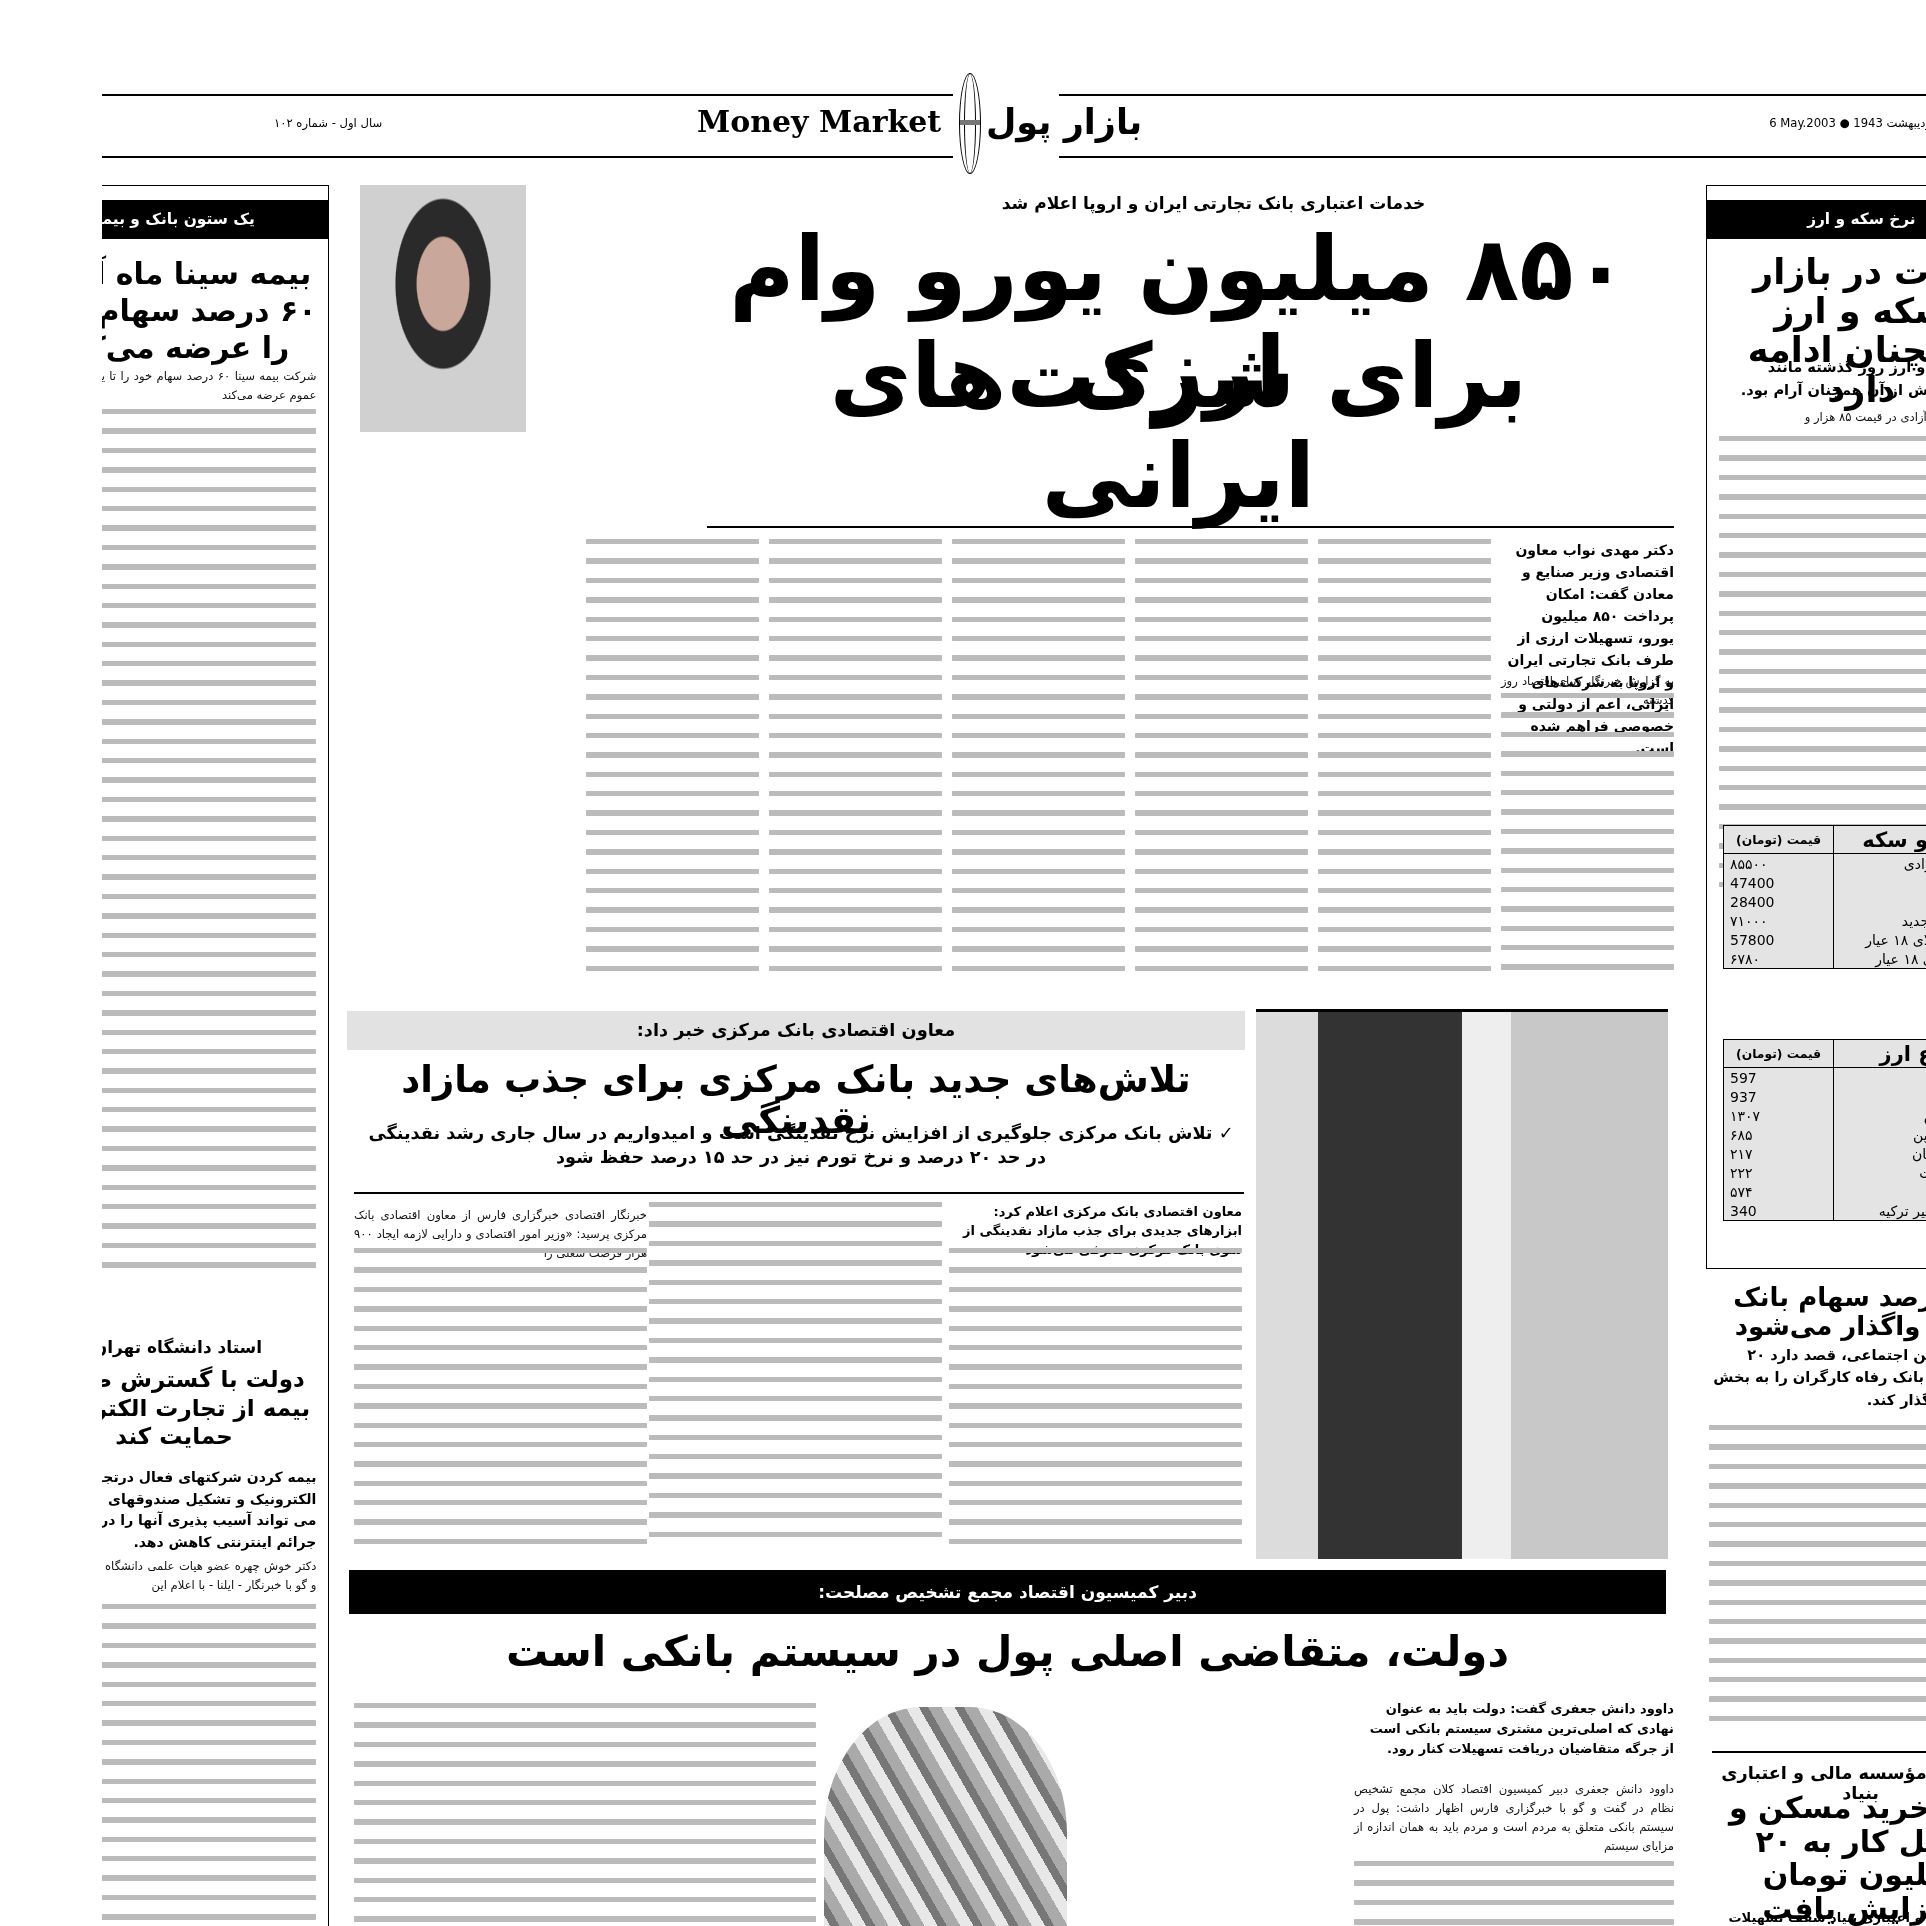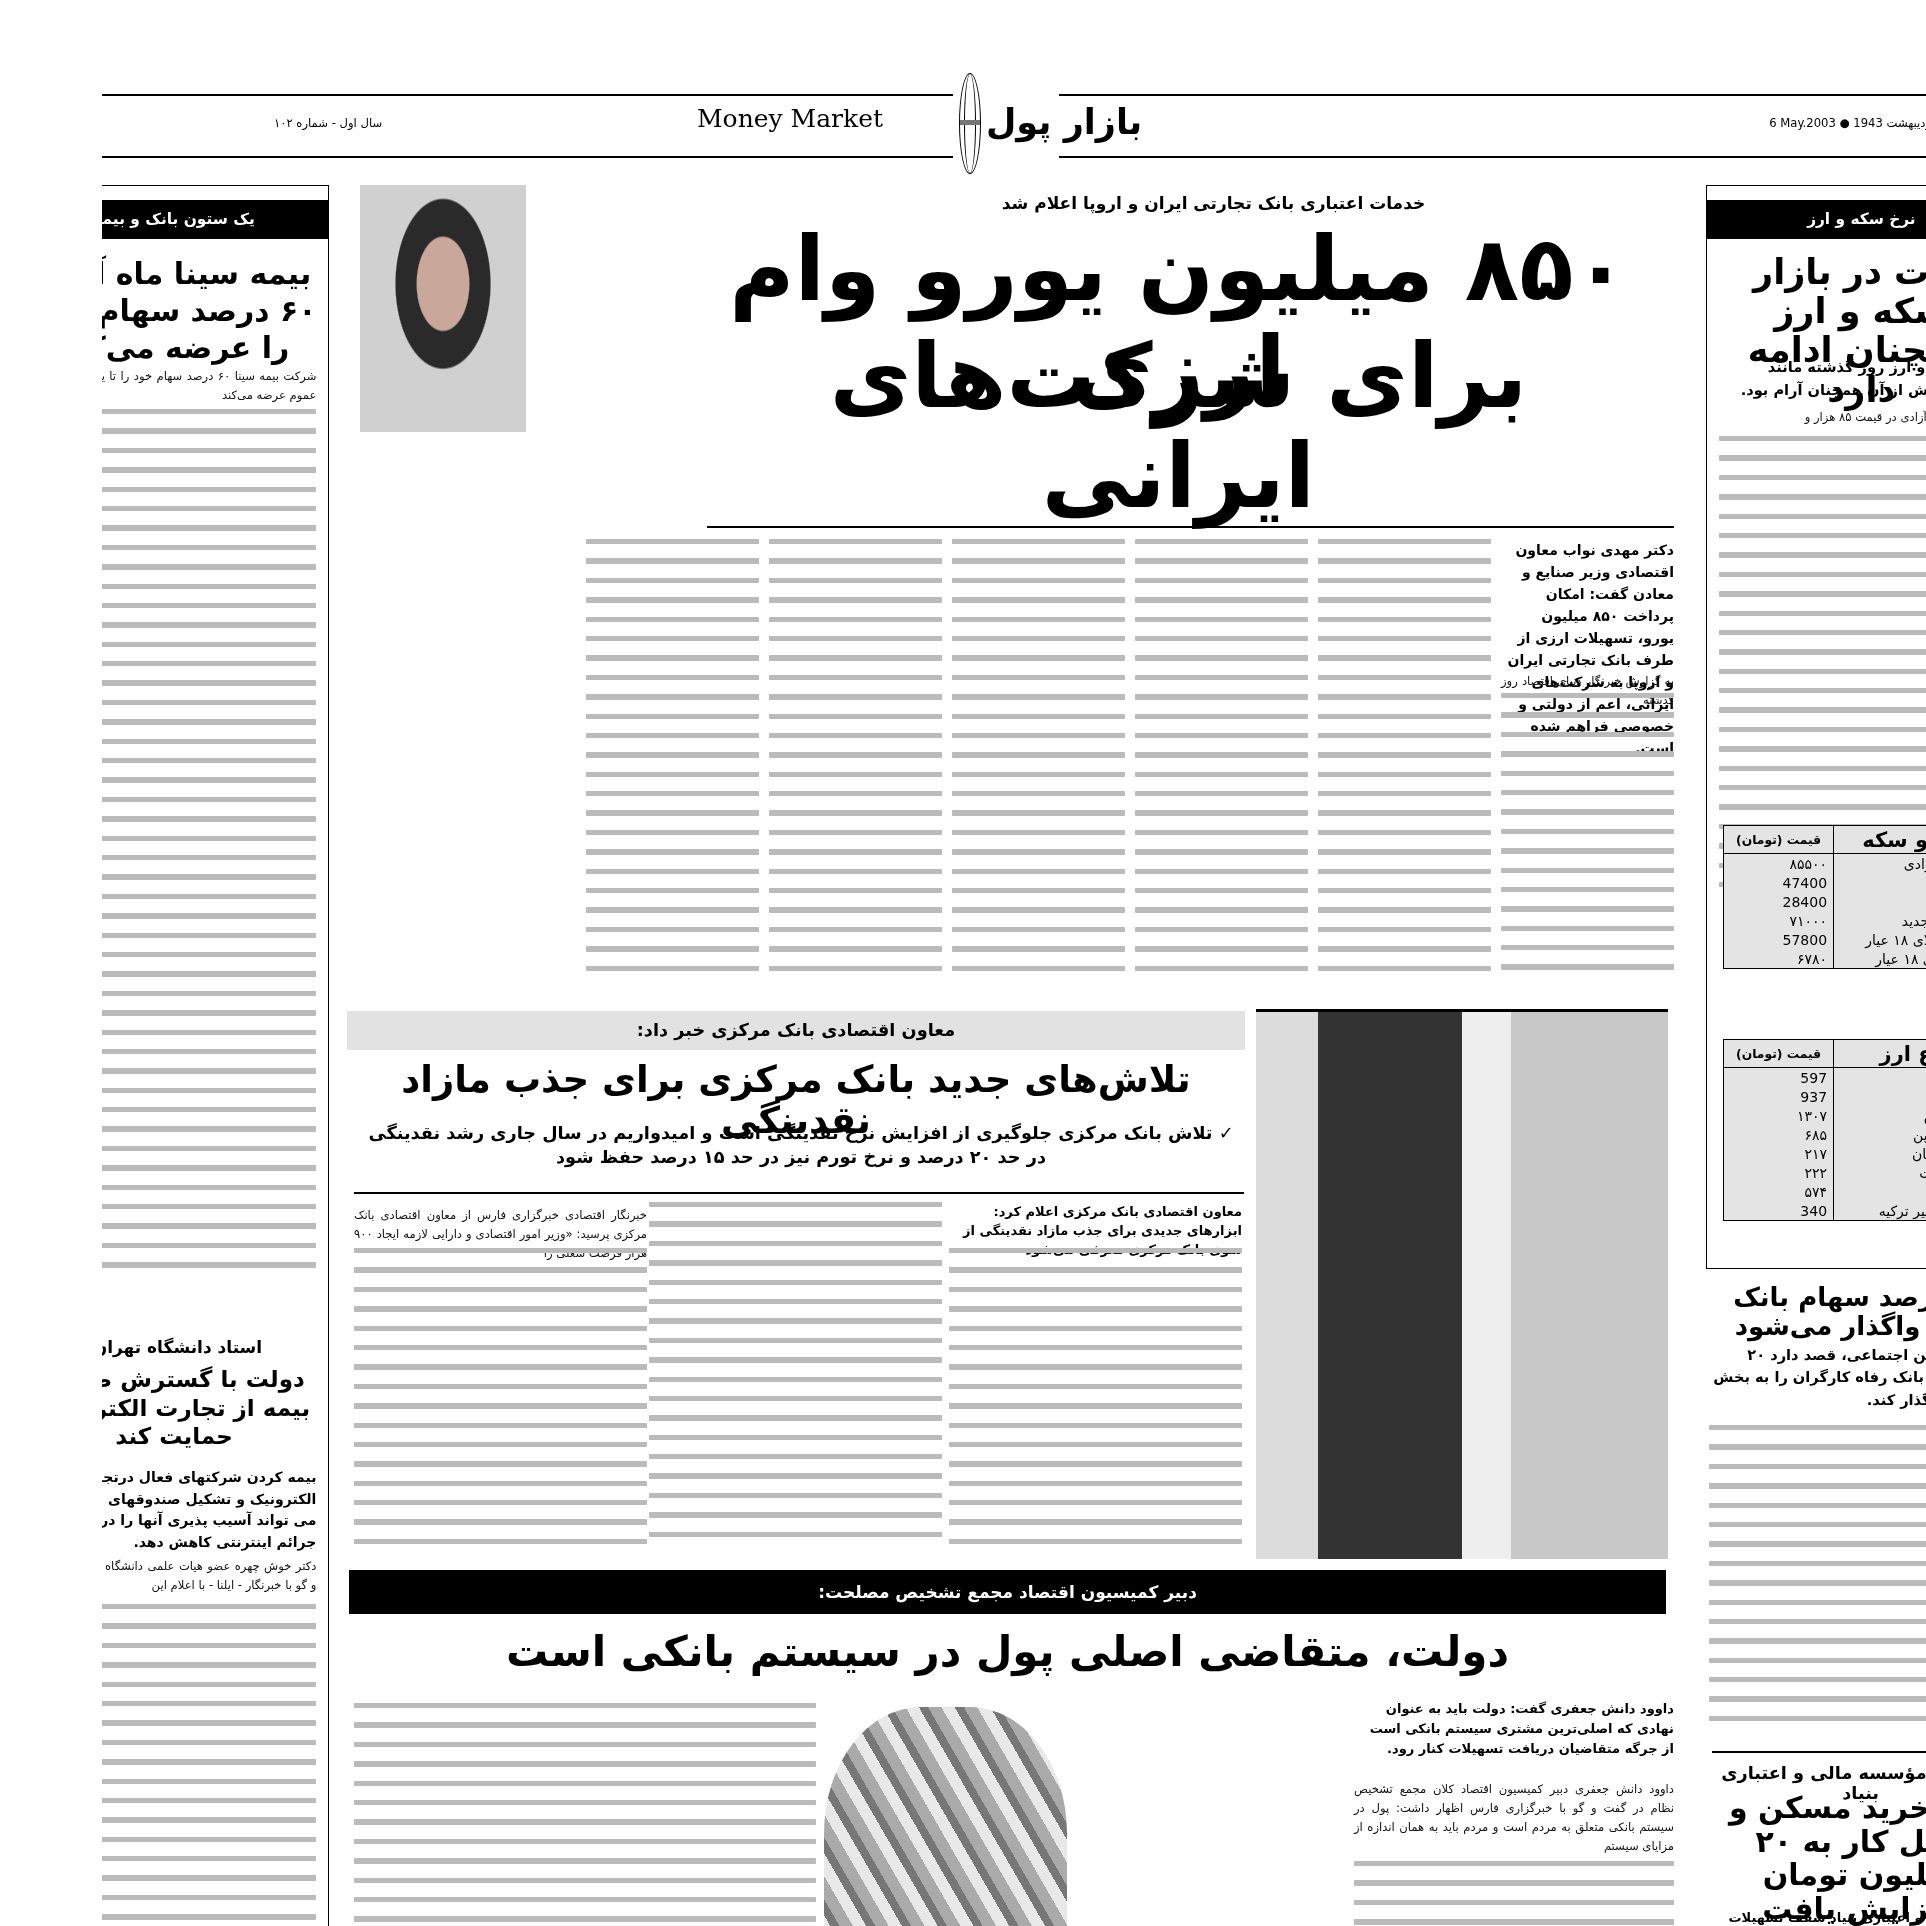--- a/index.html
+++ b/index.html
@@ -1,35 +1,35 @@
 <!DOCTYPE html>
 <html style="font-size:6.2px"><head>
 <meta charset="utf-8">
 <style>
   html,body{margin:0;padding:0;background:#fff;}
   body{width:2028px;height:2861px;position:relative;overflow:hidden;font-family:"DejaVu Sans",sans-serif;color:#000;direction:rtl;}
   .abs{position:absolute;}
   .hdr-bar{position:absolute;top:94px;height:60px;border-top:2.3px solid #000;border-bottom:2.3px solid #000;}
   .title-fa{font-weight:bold;font-size:35px;}
-  .title-en{font-family:"DejaVu Serif",serif;font-size:25px;direction:ltr;}
+  .title-en{font-family:"DejaVu Serif",serif;font-size:30px;direction:ltr;font-weight:bold;}
   .globe{position:absolute;left:959px;top:73px;width:20px;height:99px;border:1.2px solid #000;border-radius:50%;}
   .globe:before{content:"";position:absolute;left:3.9px;right:3.9px;top:0;bottom:0;border-left:1.2px solid #000;border-right:1.2px solid #000;border-radius:50%;}
   .globe:after{content:"";position:absolute;left:0;right:0;top:46px;height:5.4px;background:#777;}
   .col-box{position:absolute;border:1.5px solid #000;}
   .section-banner{position:absolute;background:#000;color:#fff;font-weight:bold;text-align:center;}
   .h-big{font-weight:bold;text-align:center;line-height:1.12;}
   .body-text{font-size:11.6px;line-height:19px;text-align:justify;color:#111;}
   .body-lines{position:absolute;}
   .line{height:5.4px;background:#bbb;margin:0 0 14px 0;border-radius:0.8px;}
   table.rates{border-collapse:collapse;width:100%;background:#e4e4e4;font-size:14px;}
   table.rates td,table.rates th{border:1.9px solid #000;padding:1.5px 6.2px;}
   table.rates th{font-size:21px;}
   table.rates th.pr{font-size:12.3px;}
   table.rates td{border-top:none;border-bottom:none;}
-  table.rates td.v{text-align:right;width:40%;}
+  table.rates td.v{text-align:left;width:40%;}
   .photo{position:absolute;background:linear-gradient(135deg,#555,#ccc 40%,#444 70%,#888);}
   .rule{position:absolute;background:#000;}
   .grey-band{position:absolute;background:#e2e2e2;text-align:center;font-weight:bold;}
 </style>
 </head>
 <body>
 
 <div class="abs" style="right:8.5px;top:96px;font-size:46px;font-weight:bold;line-height:1;">۴</div>
 <div class="hdr-bar" style="right:23px;left:1059px;"></div>
 <div class="hdr-bar" style="left:25.4px;right:1075px;"></div>

